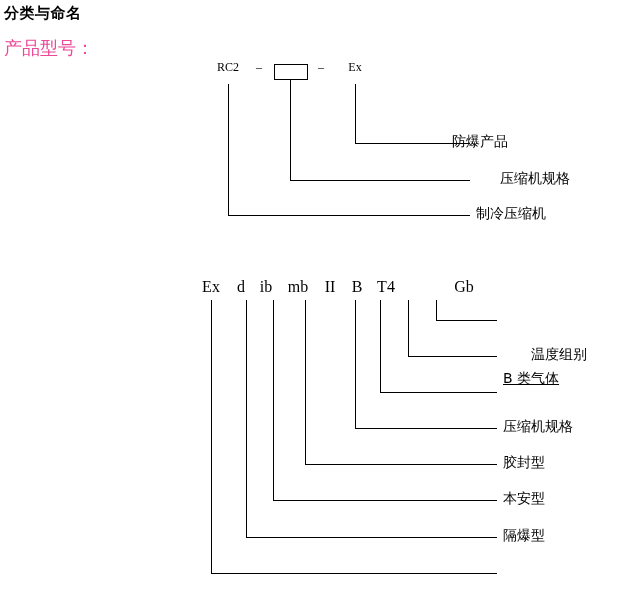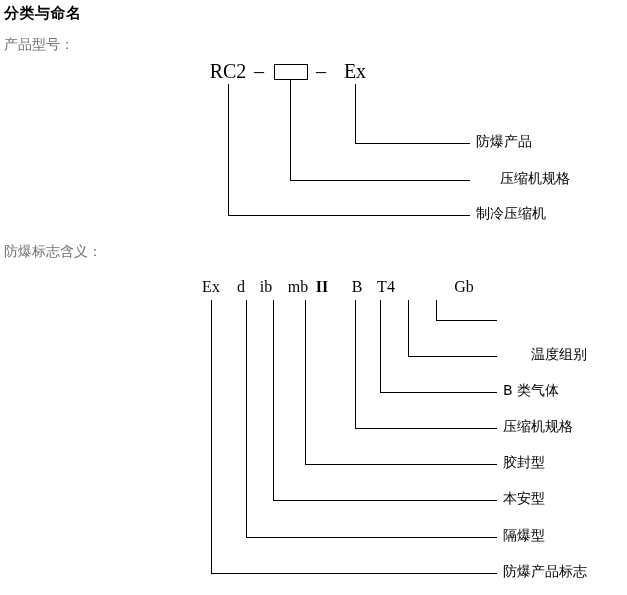--- a/index.html
+++ b/index.html
@@ -25,26 +25,26 @@
 
   .title {
     left: 4px;
     top: 4px;
     font-size: 15px;
     font-weight: bold;
     font-family: "DejaVu Sans", "Liberation Sans", sans-serif;
     letter-spacing: 0.5px;
   }
   .section-label {
-    font-size: 14px;
+    font-size: 18px;
     font-family: "DejaVu Sans", "Liberation Sans", sans-serif;
-    color: #737373;
+    color: #ec4899;
   }
   .code-token {
-    font-size: 20px;
+    font-size: 12px;
     font-family: "Liberation Serif", "DejaVu Serif", serif;
     text-align: center;
     white-space: nowrap;
   }
   .mark-token {
     font-size: 16px;
     font-family: "Liberation Serif", "DejaVu Serif", serif;
     text-align: center;
     white-space: nowrap;
   }
@@ -76,65 +76,63 @@
   <div class="abs section-label" style="left:4px; top:36px;">产品型号：</div>
 
   <div class="abs code-token" style="left:206px; top:60px; width:44px;">RC2</div>
   <div class="abs code-token" style="left:252px; top:60px; width:14px;">–</div>
   <div class="abs box" style="left:274px; top:64px; width:32px; height:14px;"></div>
   <div class="abs code-token" style="left:314px; top:60px; width:14px;">–</div>
   <div class="abs code-token" style="left:338px; top:60px; width:34px;">Ex</div>
 
   <div class="abs vline" style="left:355px; top:84px; height:59px;"></div>
   <div class="abs hline" style="left:355px; top:143px; width:115px;"></div>
-  <div class="abs desc" style="left:476px; top:133px;">防爆产品</div>
+  <div class="abs desc" style="left:452px; top:133px;">防爆产品</div>
 
   <div class="abs vline" style="left:290px; top:80px; height:100px;"></div>
   <div class="abs hline" style="left:290px; top:180px; width:180px;"></div>
   <div class="abs desc" style="left:500px; top:170px;">压缩机规格</div>
 
   <div class="abs vline" style="left:228px; top:84px; height:131px;"></div>
   <div class="abs hline" style="left:228px; top:215px; width:242px;"></div>
   <div class="abs desc" style="left:476px; top:205px;">制冷压缩机</div>
 
-  <div class="abs section-label" style="left:4px; top:243px;">防爆标志含义：</div>
 
   <div class="abs mark-token" style="left:196px; top:278px; width:30px;">Ex</div>
   <div class="abs mark-token" style="left:233px; top:278px; width:16px;">d</div>
   <div class="abs mark-token" style="left:256px; top:278px; width:20px;">ib</div>
   <div class="abs mark-token" style="left:283px; top:278px; width:30px;">mb</div>
-  <div class="abs mark-token" style="left:313px; top:278px; width:18px;font-weight:bold;">II</div>
+  <div class="abs mark-token" style="left:321px; top:278px; width:18px;">II</div>
   <div class="abs mark-token" style="left:348px; top:278px; width:18px;">B</div>
   <div class="abs mark-token" style="left:373px; top:278px; width:26px;">T4</div>
   <div class="abs mark-token" style="left:406px; top:278px; width:32px;margin-left:42px;">Gb</div>
 
   <div class="abs vline" style="left:436px; top:300px; height:20px;"></div>
   <div class="abs hline" style="left:436px; top:320px; width:61px;"></div>
 
   <div class="abs vline" style="left:408px; top:300px; height:56px;"></div>
   <div class="abs hline" style="left:408px; top:356px; width:89px;"></div>
   <div class="abs desc" style="left:531px; top:346px;">温度组别</div>
 
   <div class="abs vline" style="left:380px; top:300px; height:92px;"></div>
   <div class="abs hline" style="left:380px; top:392px; width:117px;"></div>
-  <div class="abs desc" style="left:503px; top:382px;">B 类气体</div>
+  <div class="abs desc" style="left:503px; top:370px;text-decoration:underline;">B 类气体</div>
 
   <div class="abs vline" style="left:355px; top:300px; height:128px;"></div>
   <div class="abs hline" style="left:355px; top:428px; width:142px;"></div>
   <div class="abs desc" style="left:503px; top:418px;">压缩机规格</div>
 
   <div class="abs vline" style="left:305px; top:300px; height:164px;"></div>
   <div class="abs hline" style="left:305px; top:464px; width:192px;"></div>
   <div class="abs desc" style="left:503px; top:454px;">胶封型</div>
 
   <div class="abs vline" style="left:273px; top:300px; height:200px;"></div>
   <div class="abs hline" style="left:273px; top:500px; width:224px;"></div>
   <div class="abs desc" style="left:503px; top:490px;">本安型</div>
 
   <div class="abs vline" style="left:246px; top:300px; height:237px;"></div>
   <div class="abs hline" style="left:246px; top:537px; width:251px;"></div>
   <div class="abs desc" style="left:503px; top:527px;">隔爆型</div>
 
   <div class="abs vline" style="left:211px; top:300px; height:273px;"></div>
   <div class="abs hline" style="left:211px; top:573px; width:286px;"></div>
-  <div class="abs desc" style="left:503px; top:563px;">防爆产品标志</div>
 
 </div>
 
 </body></html>

